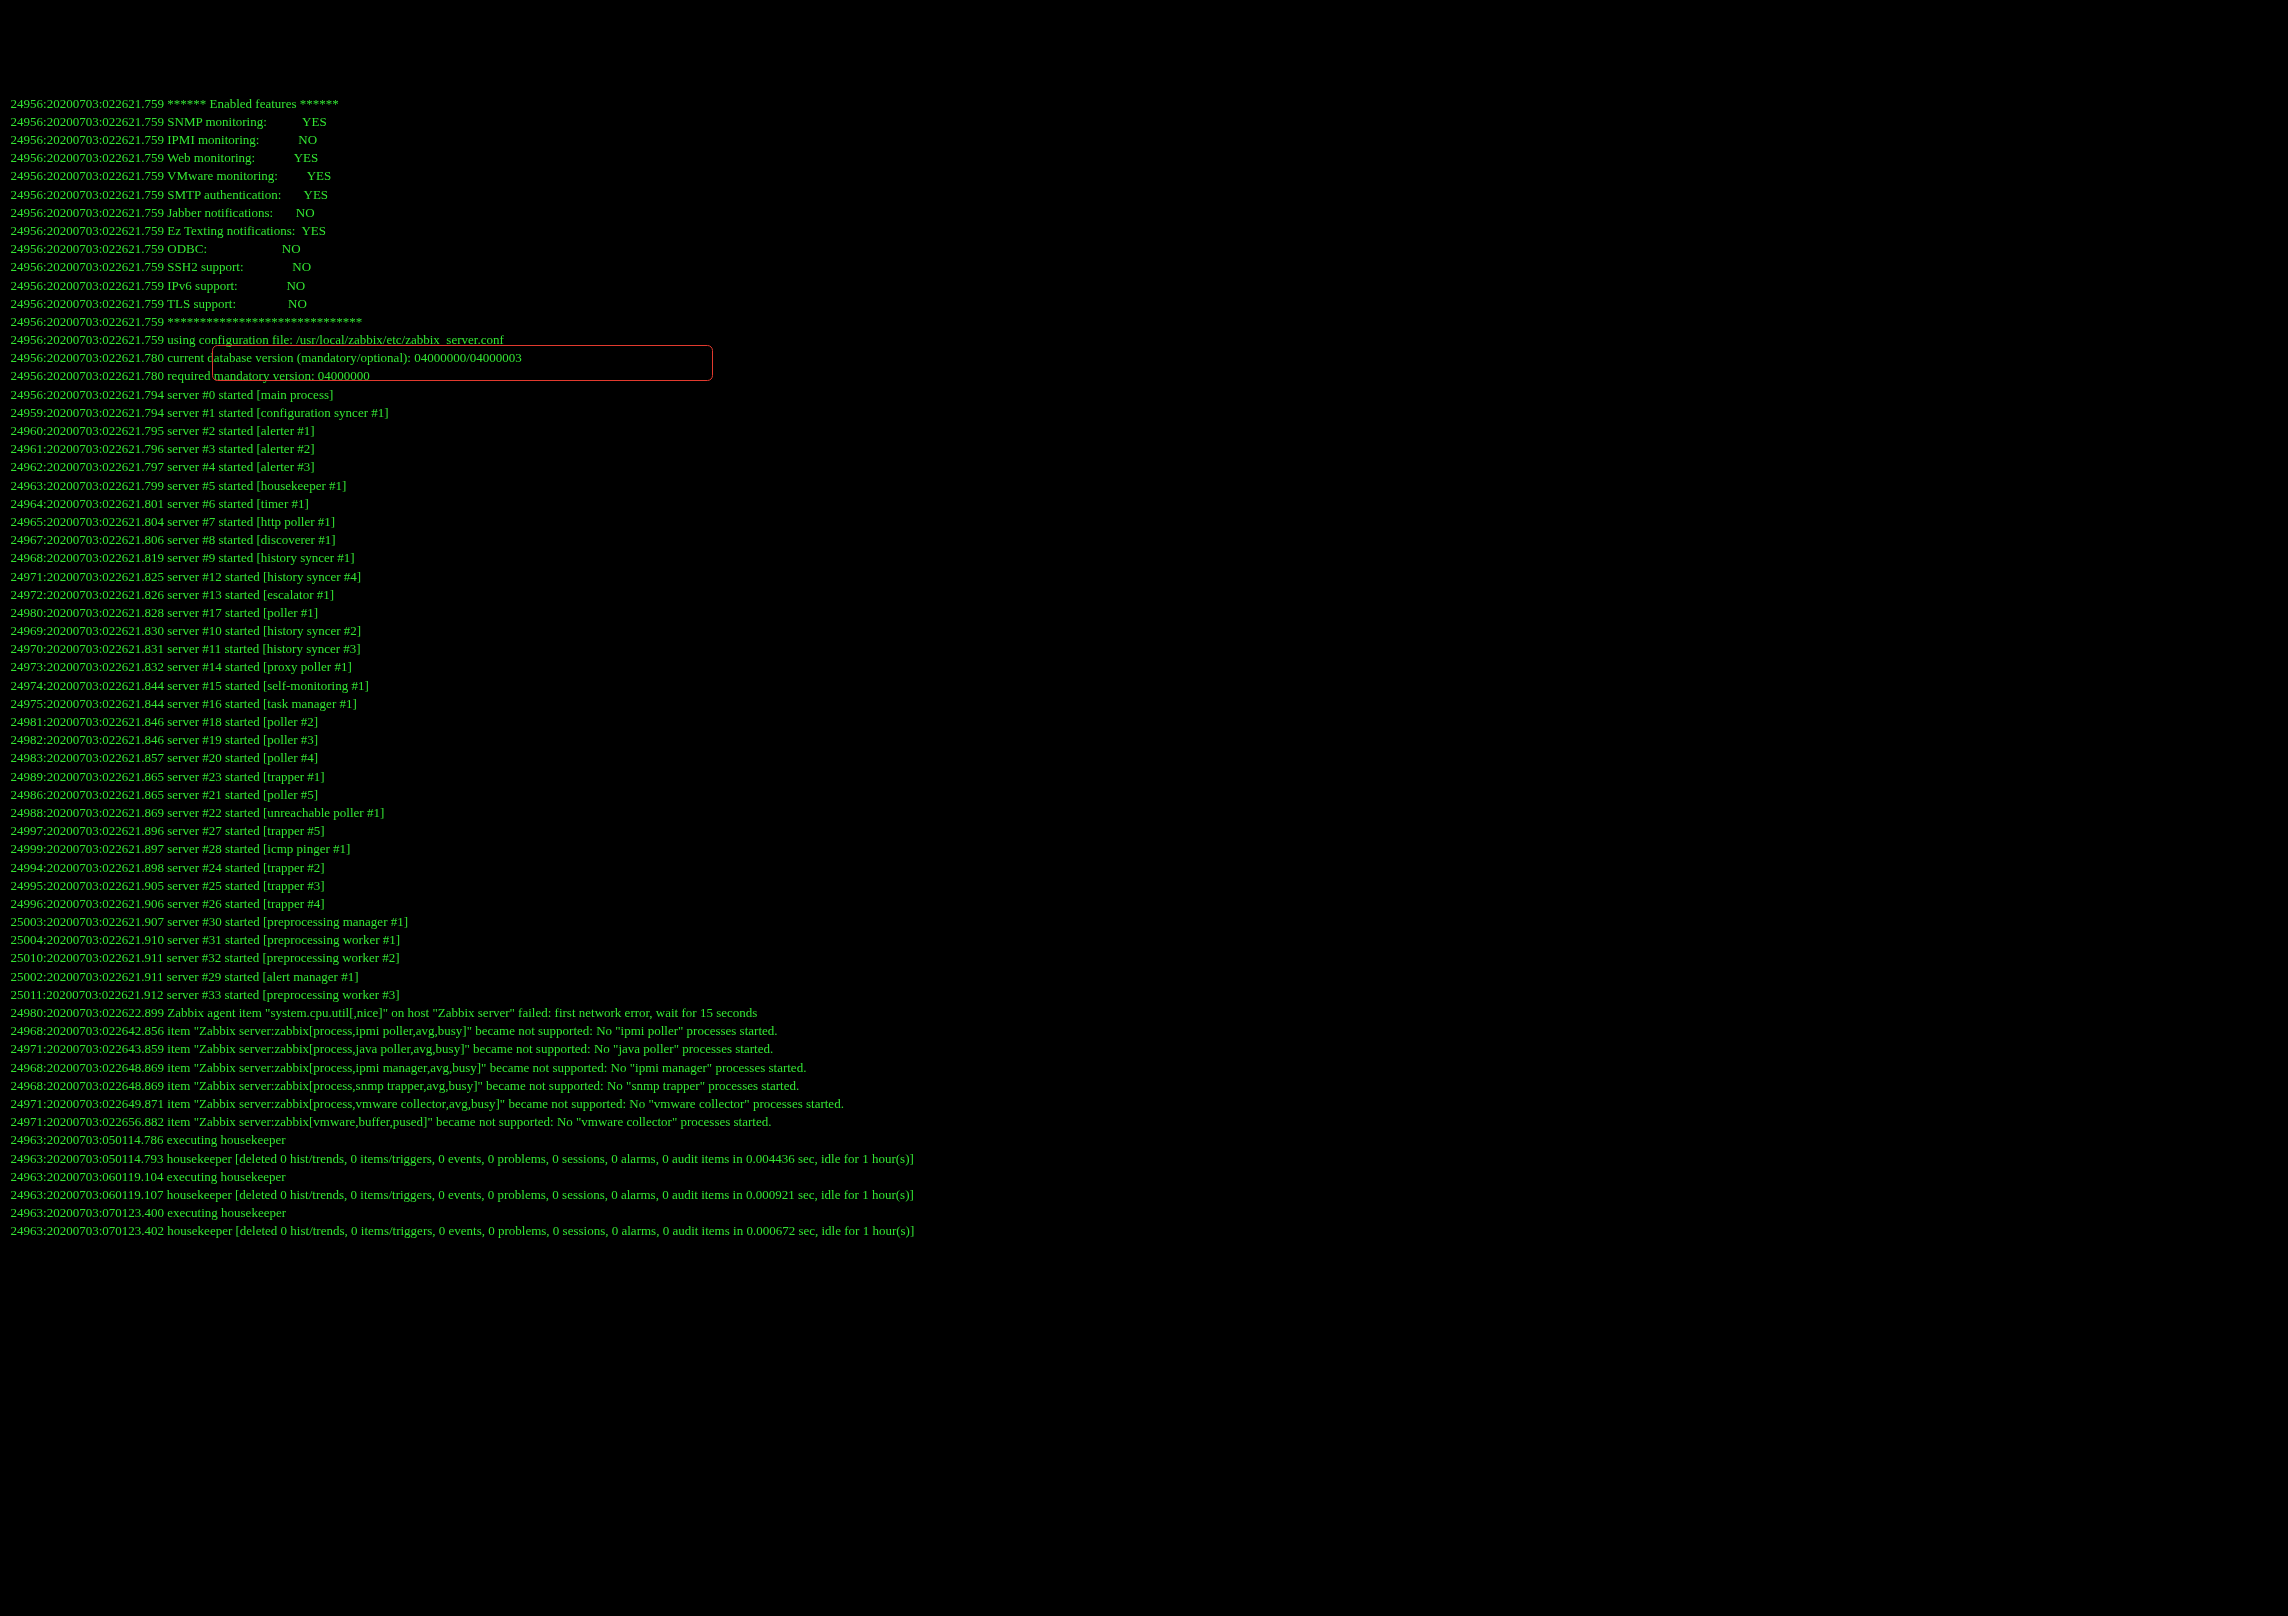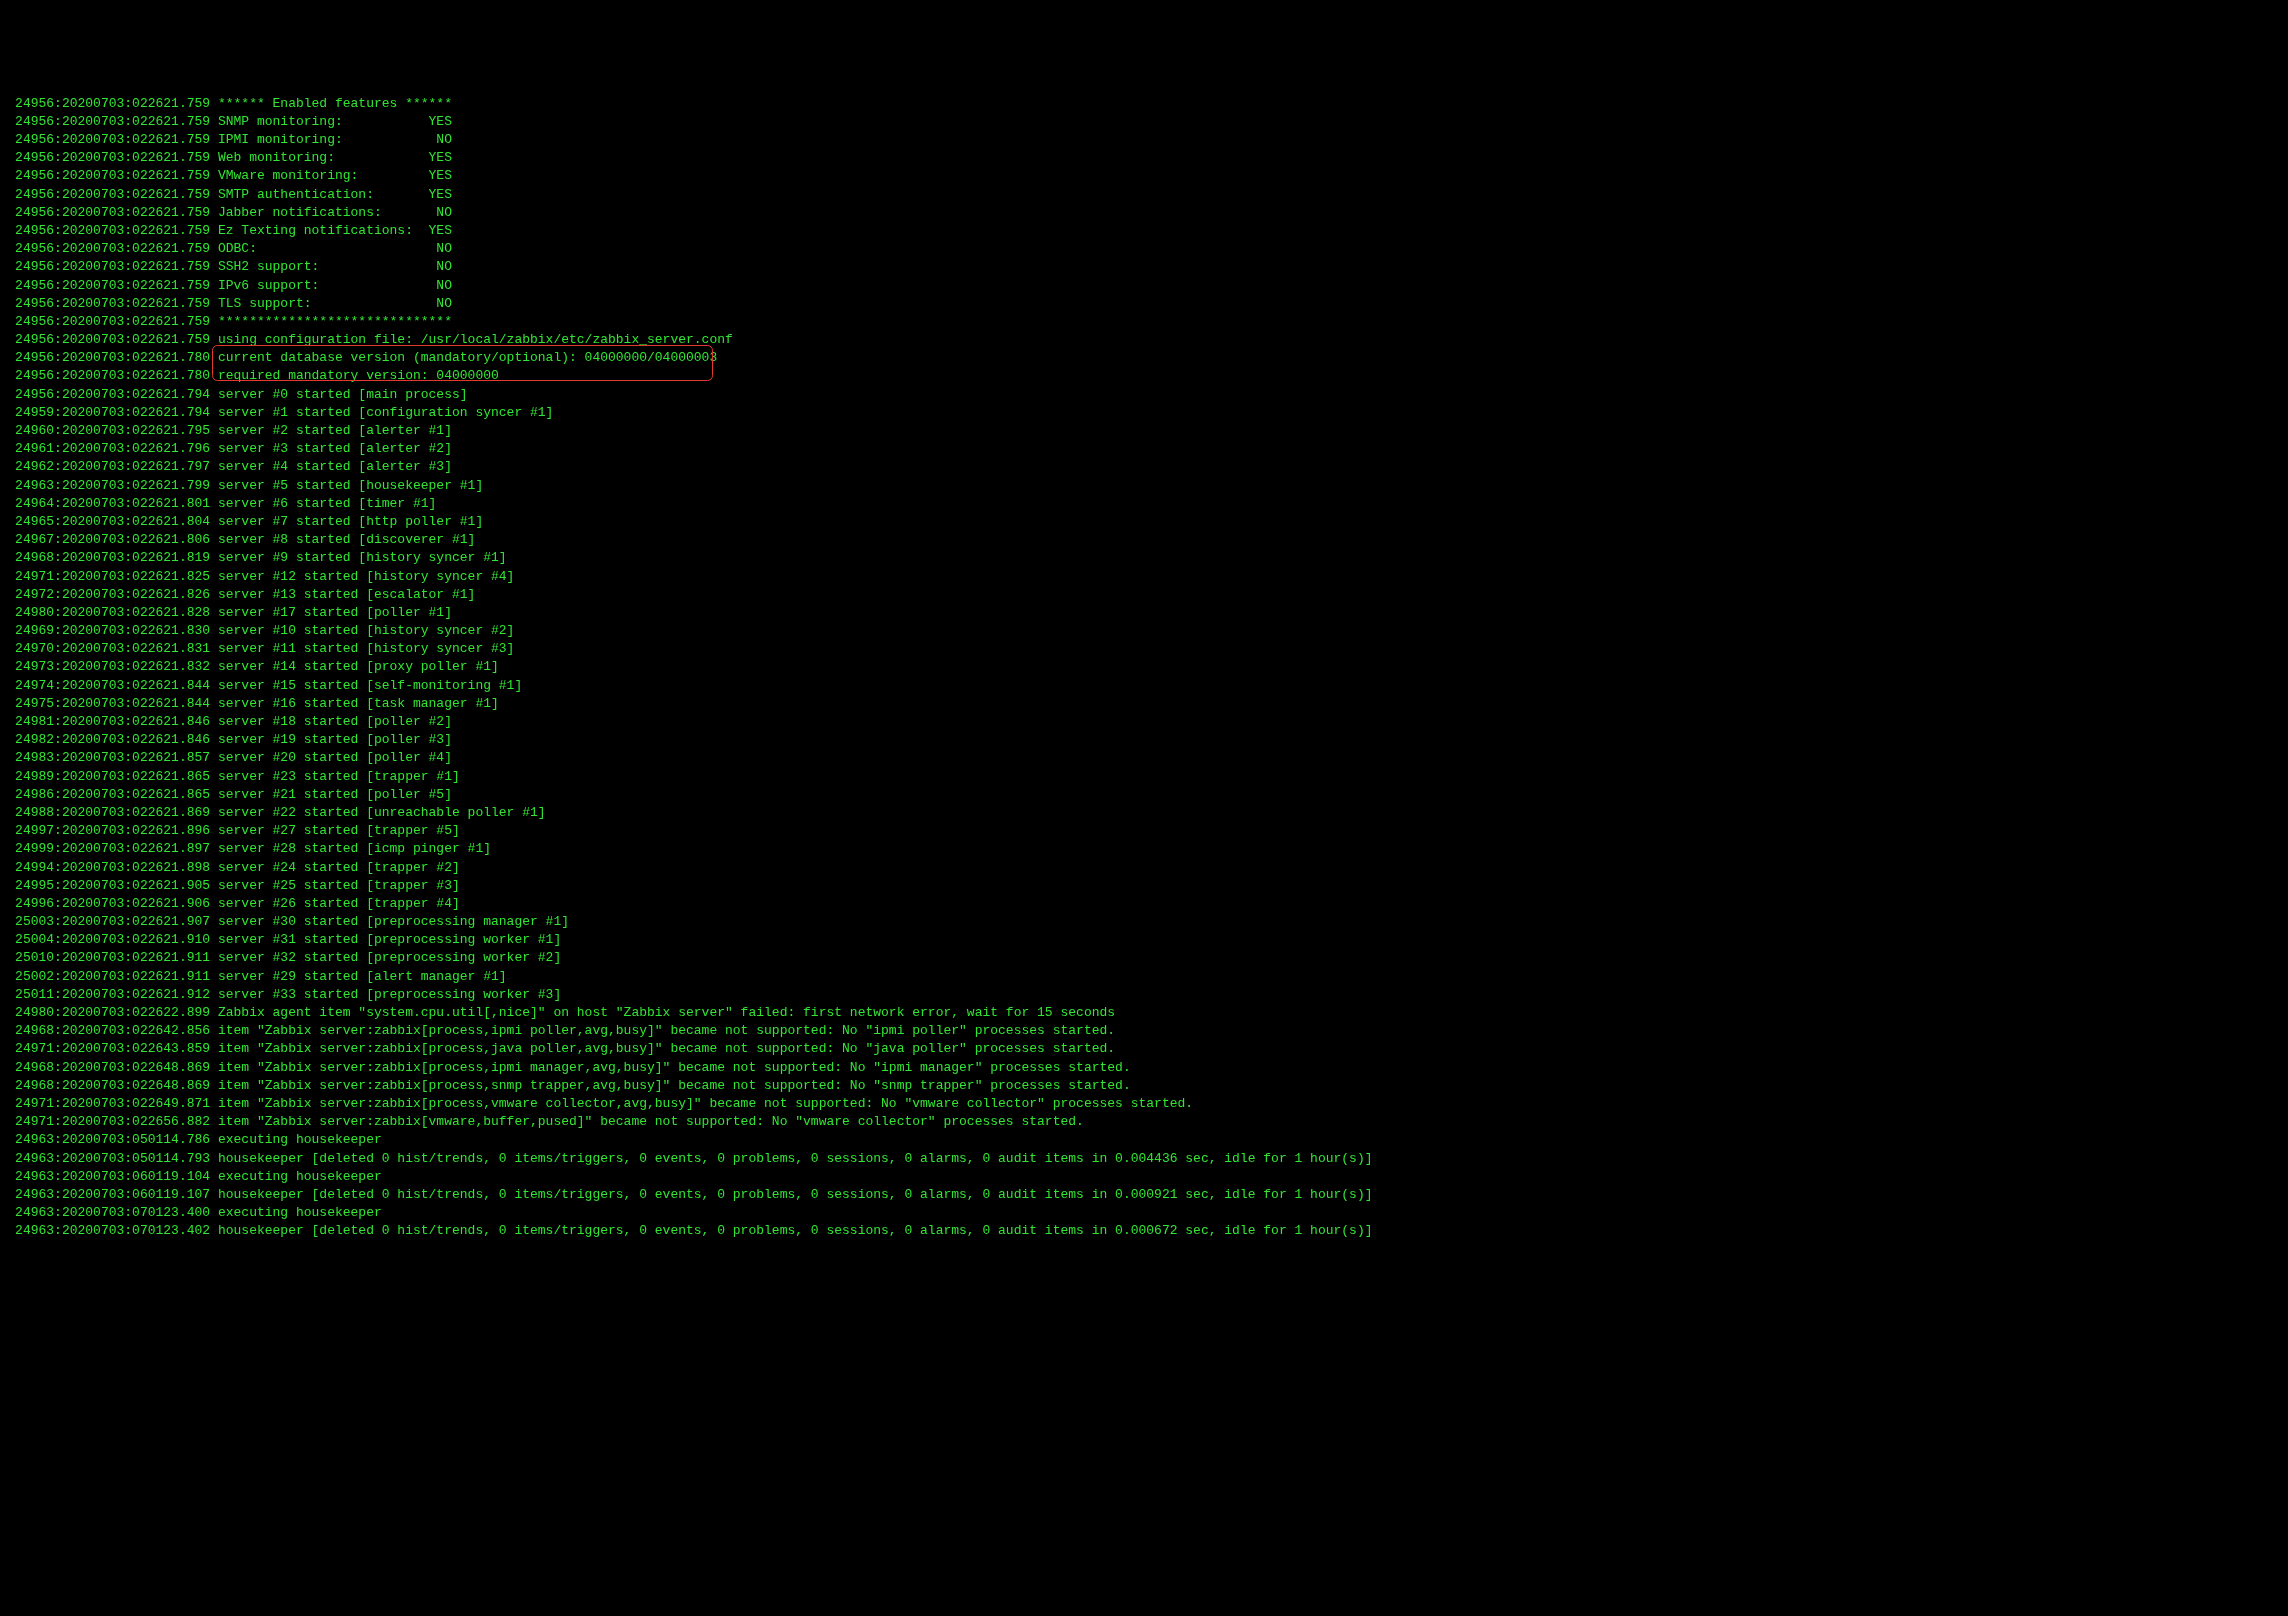--- a/index.html
+++ b/index.html
@@ -7,20 +7,21 @@
     padding: 0;
     background: #000000;
     color: #00ff00;
     font-family: "Menlo", "Consolas", "Courier New", monospace;
     font-size: 13px;
     line-height: 1.4;
     white-space: pre;
   }
   .terminal {
     padding: 3.7px 7.3px;
+    font-family: Liberation Serif, serif;
   }
   .log-line {
     color: #33e533;
     white-space: pre;
   }
 </style>
 </head>
 <body>
 
 

